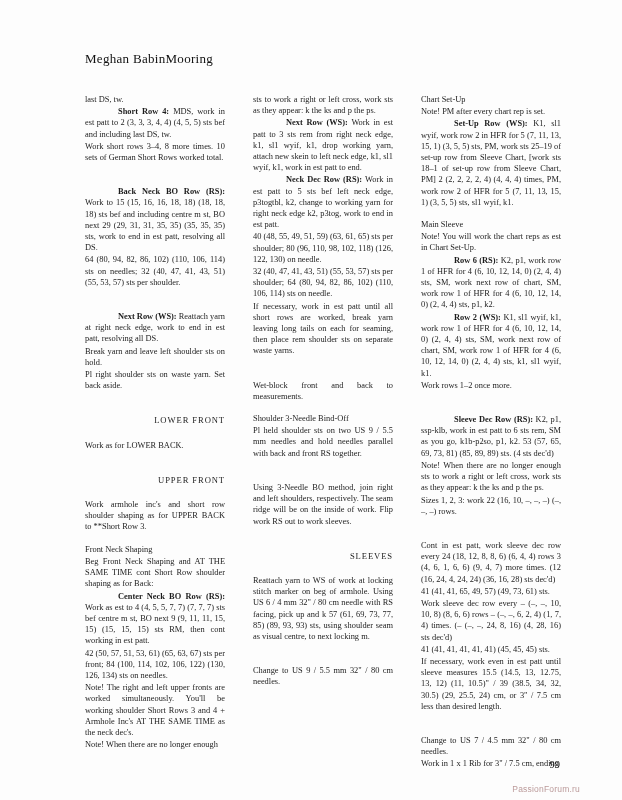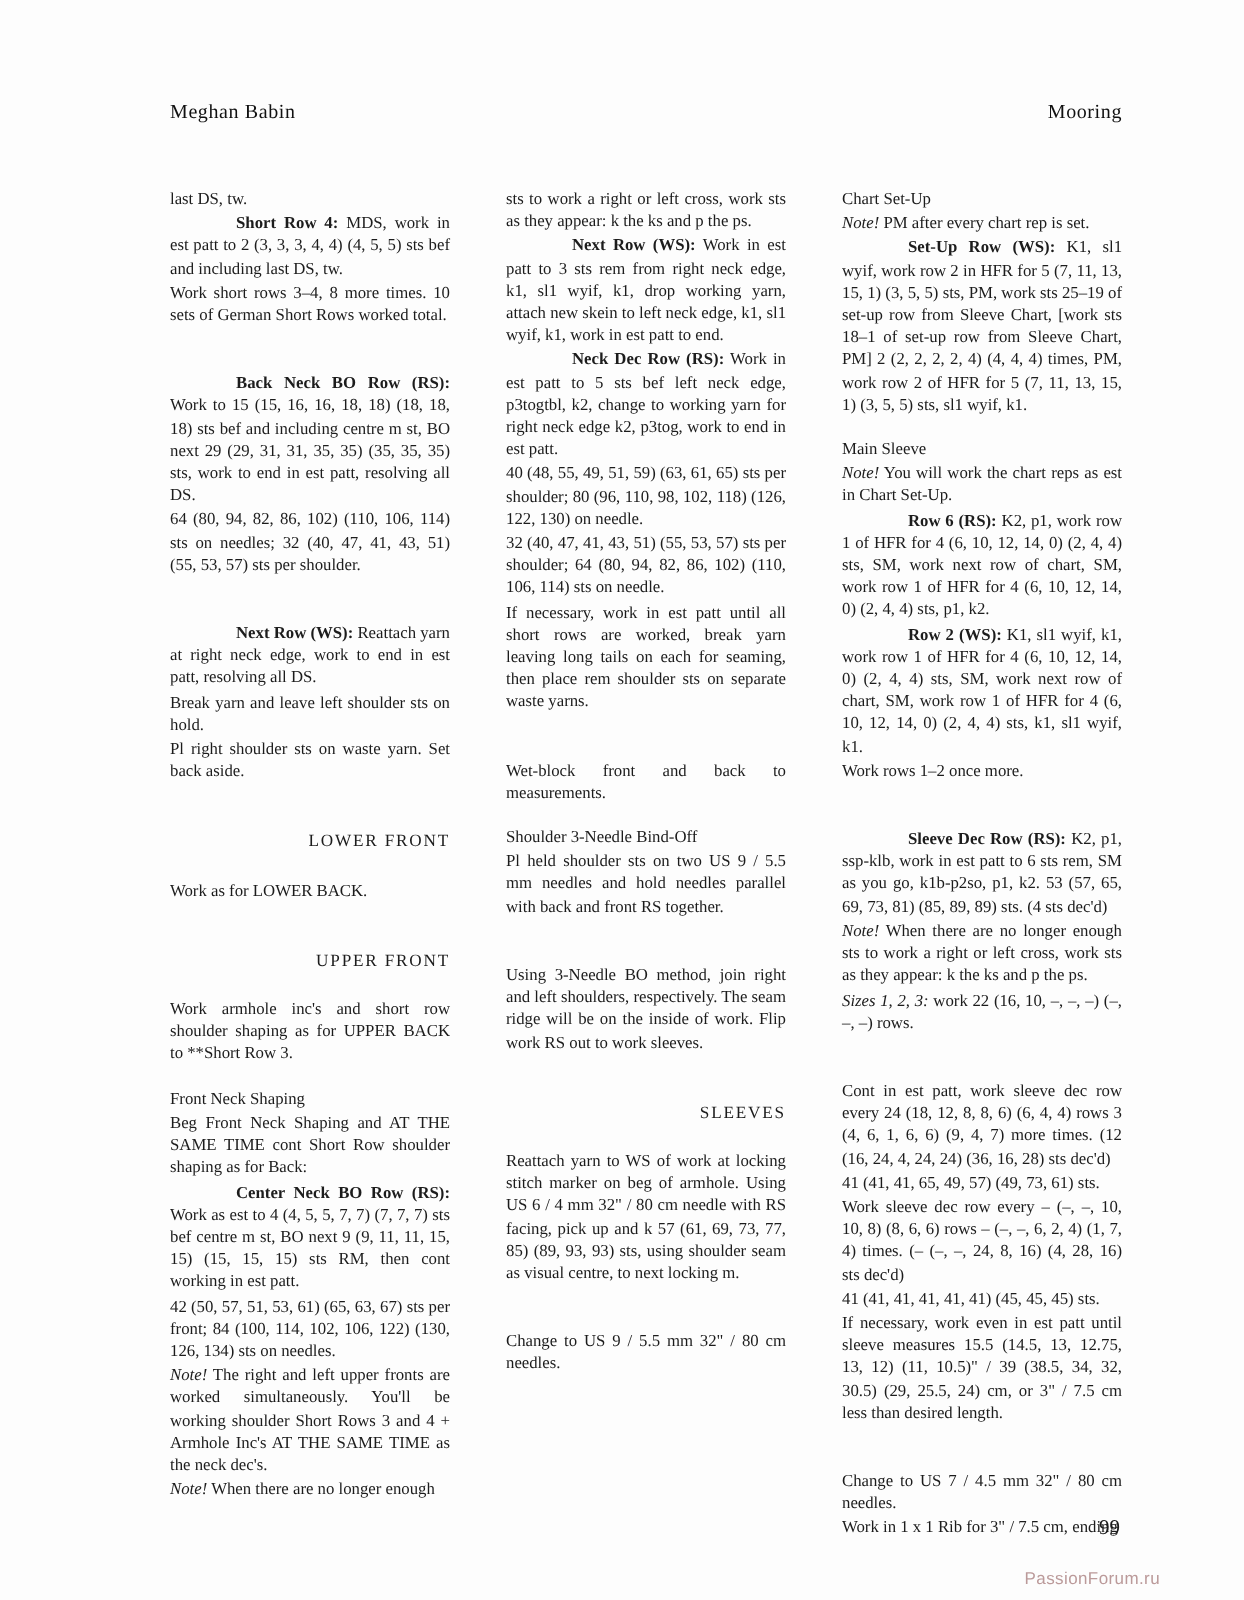--- a/index.html
+++ b/index.html
@@ -6,37 +6,37 @@
   body {
     width: 622px; height: 800px;
     background: #fdfdfd;
     font-family: "Liberation Serif", serif;
     color: #1b1b1b;
   }
   .page { position: relative; width: 622px; height: 800px; overflow: hidden; background: #fdfdfd; }
 
   .header {
     position: absolute; top: 51px; left: 85px; width: 476px;
-    display: flex; justify-content: space-between;
-    font-size: 10px; letter-spacing: .3px; color: #111; gap: 30px;
+    display: flex; 
+    font-size: 13px; letter-spacing: .3px; color: #111;
   }
 
   .columns {
     position: absolute; top: 94px; left: 85px; width: 476px;
     display: flex; gap: 28px; align-items: flex-start;
   }
   .column {
     flex: 1 1 0;
     font-size: 8.4px; line-height: 11.2px;
     text-align: justify; color: #1c1c1c;
   }
   .para { margin: 0 0 1px 0; }
   .para.gap { margin-top: 23px; }
   .lead-bold { font-weight: bold; padding-left: 33px; }
-  .lead-italic { font-style: italic; }
+  .lead-italic { }
   .section {
     font-size: 8.6px; font-weight: normal; letter-spacing: .9px;
     margin: 24px 0 13px 0; text-align: right;
   }
   .subhead {
     font-size: 8.4px; font-weight: normal;
     margin: 11px 0 1px 0; text-align: left;
   }
   .column > *:first-child { margin-top: 0; }
 

